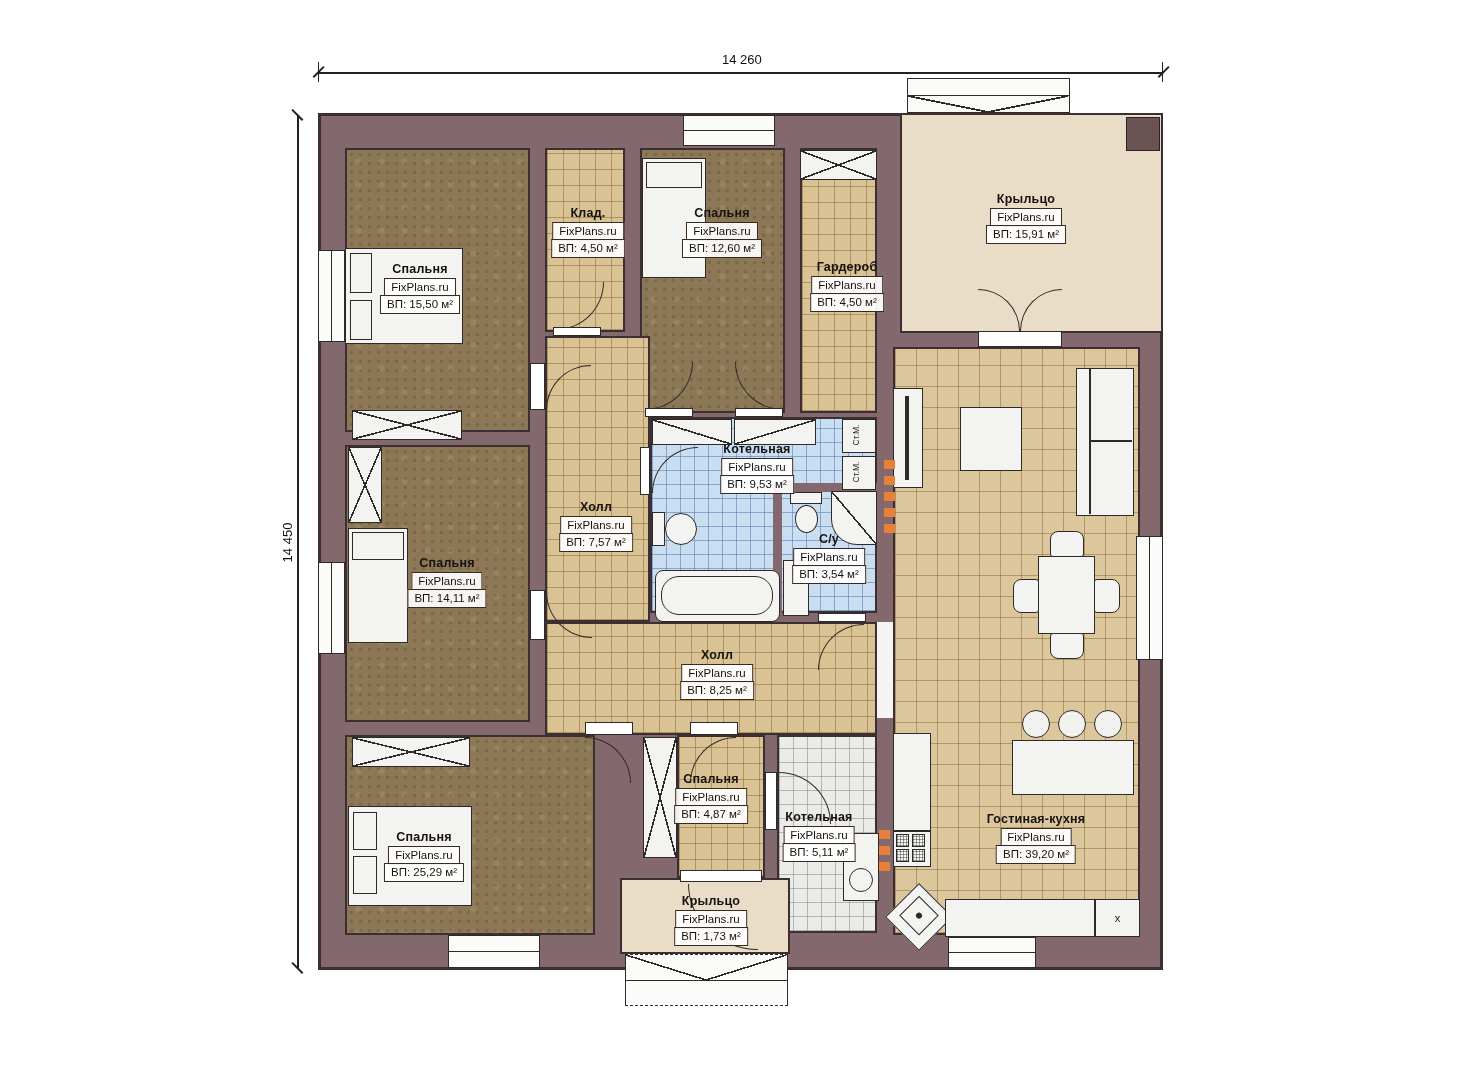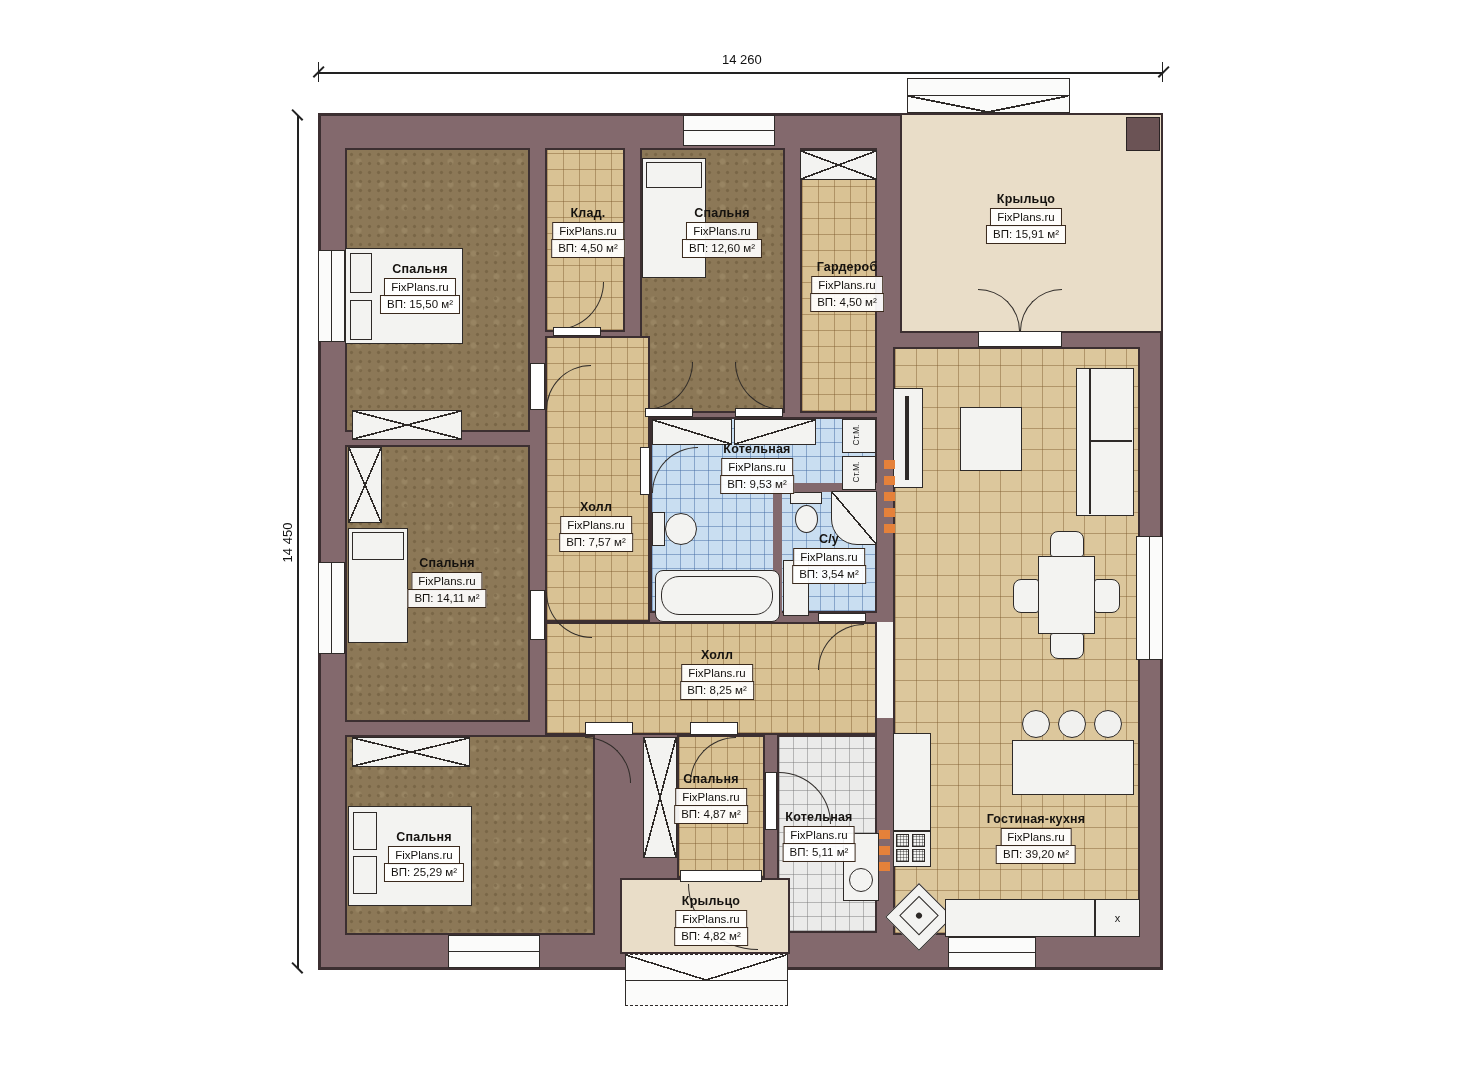--- a/index.html
+++ b/index.html
@@ -314,16 +314,16 @@
     <div class="lbox">ВП: 5,11 м²</div>
   </div>
   <div class="rlabel" style="left:1036px;top:812px;">
     <div class="rname">Гостиная-кухня</div>
     <div class="lbox">FixPlans.ru</div>
     <div class="lbox">ВП: 39,20 м²</div>
   </div>
   <div class="rlabel" style="left:711px;top:894px;">
     <div class="rname">Крыльцо</div>
     <div class="lbox">FixPlans.ru</div>
-    <div class="lbox">ВП: 4,82 м²</div>
+    <div class="lbox">ВП: 1,73 м²</div>
   </div>
 
 </div>
 
 </body></html>

